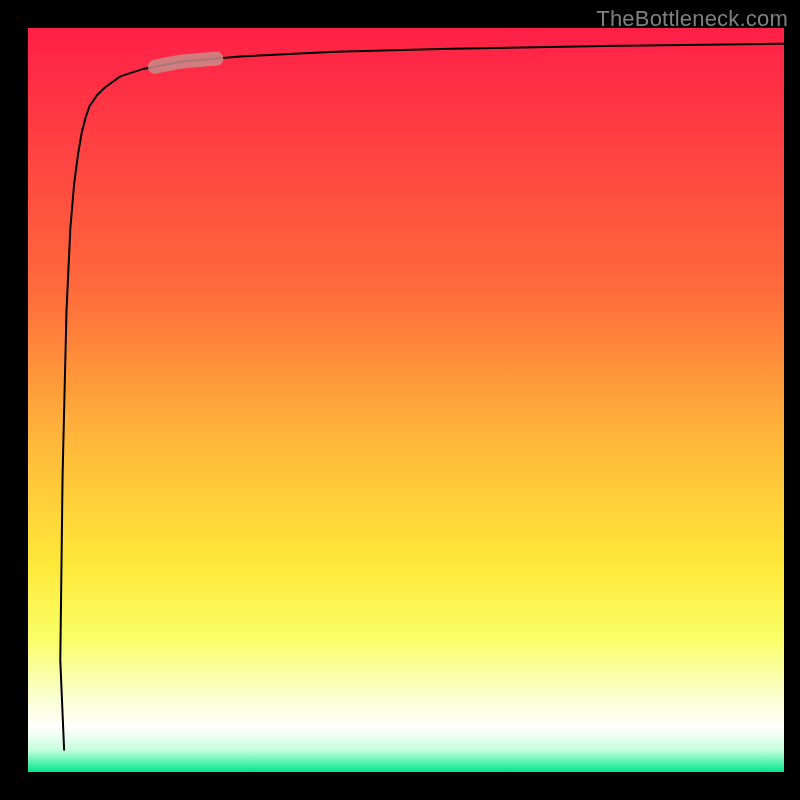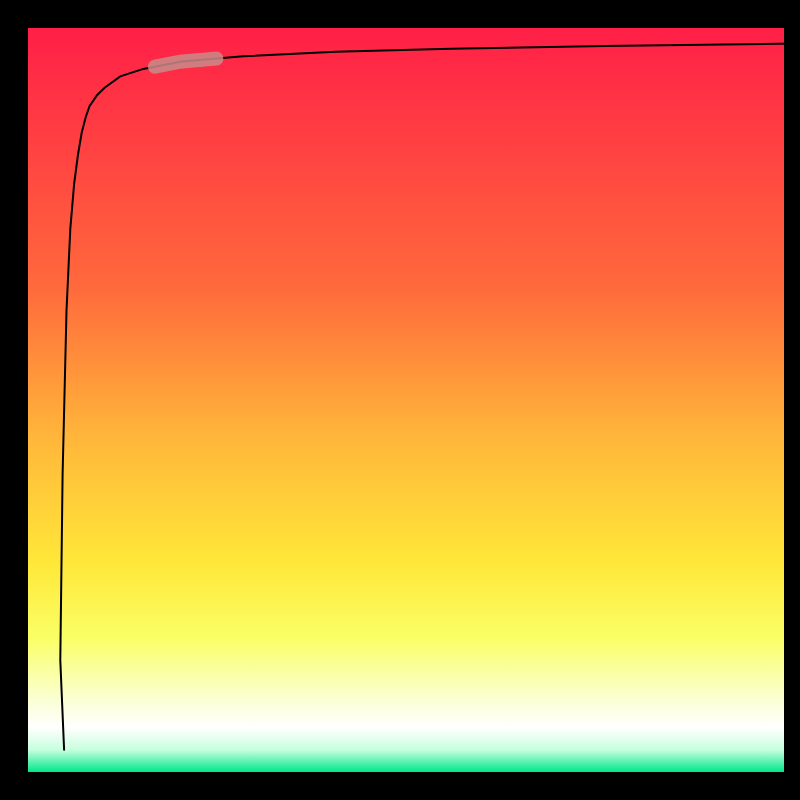--- a/index.html
+++ b/index.html
@@ -59,13 +59,14 @@
       <rect id="heatRect" fill="url(#heat)" x="28" y="28" width="769" height="744"></rect>
 
     <path id="curve" fill="none" stroke-width="2" stroke-linecap="round" clip-path="url(#plotclip)" stroke="#000000" d="M64.1 749.7 L60.3 660.4 L62.6 474.4 L66.5 310.7 L70.3 228.9 L74.1 184.2 L78.0 154.5 L81.8 132.2 L85.7 117.3 L89.5 106.1 L97.2 95.0 L104.9 87.5 L120.3 76.4 L143.3 68.9 L181.8 61.5 L243.3 56.3 L335.6 51.8 L451.0 48.8 L604.8 45.9 L797.0 43.6 "></path>
 
     <path id="marker" fill="none" stroke-width="14" stroke-linecap="round" clip-path="url(#plotclip)" stroke="#c98b88" opacity="0.85" d="M154.9 66.7 L160.0 65.7 L165.1 64.7 L170.3 63.7 L175.4 62.7 L180.5 61.7 L185.6 61.2 L190.8 60.7 L195.9 60.3 L201.0 59.9 L206.2 59.4 L211.3 59.0 L216.4 58.6 "></path>
 
     <rect id="frame" fill="none" x="14" y="14" width="784" height="772" stroke="#000000" stroke-width="28"></rect>
   <rect x="797" y="28" width="3" height="772" fill="#000000"></rect>
     </svg>
 
+  <div class="watermark">TheBottleneck.com</div>
 </div>
 
 </body></html>

